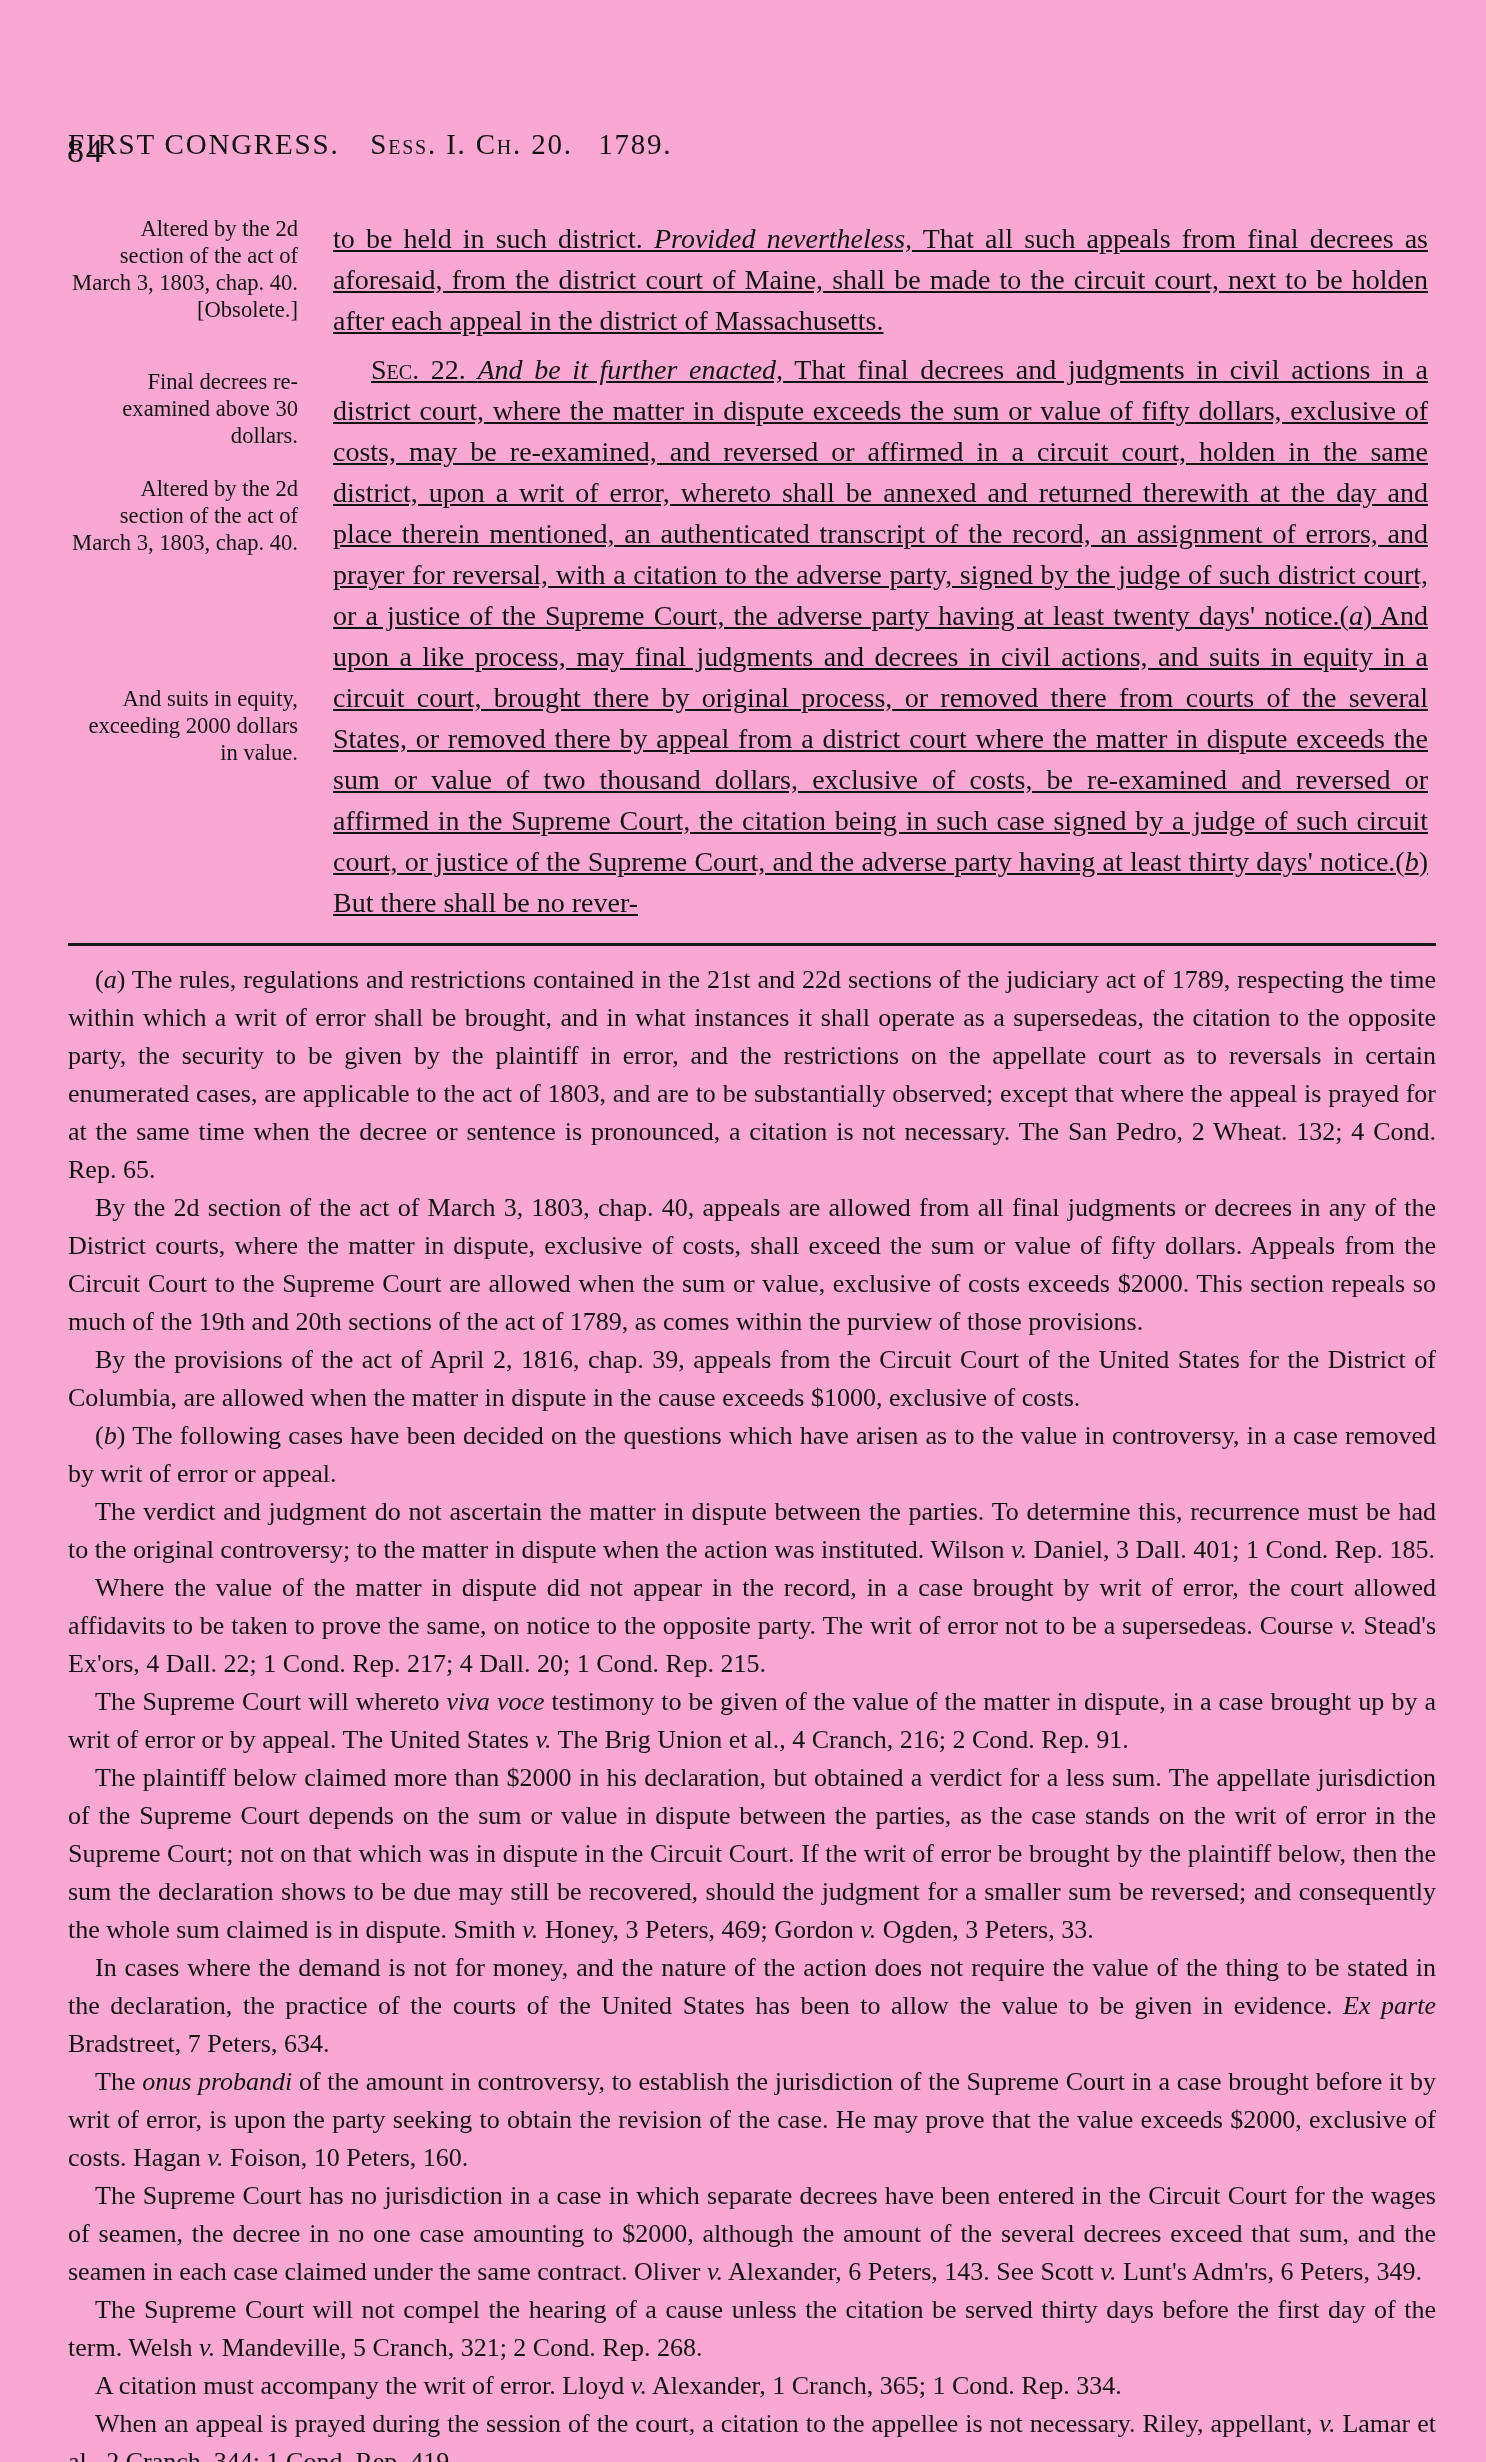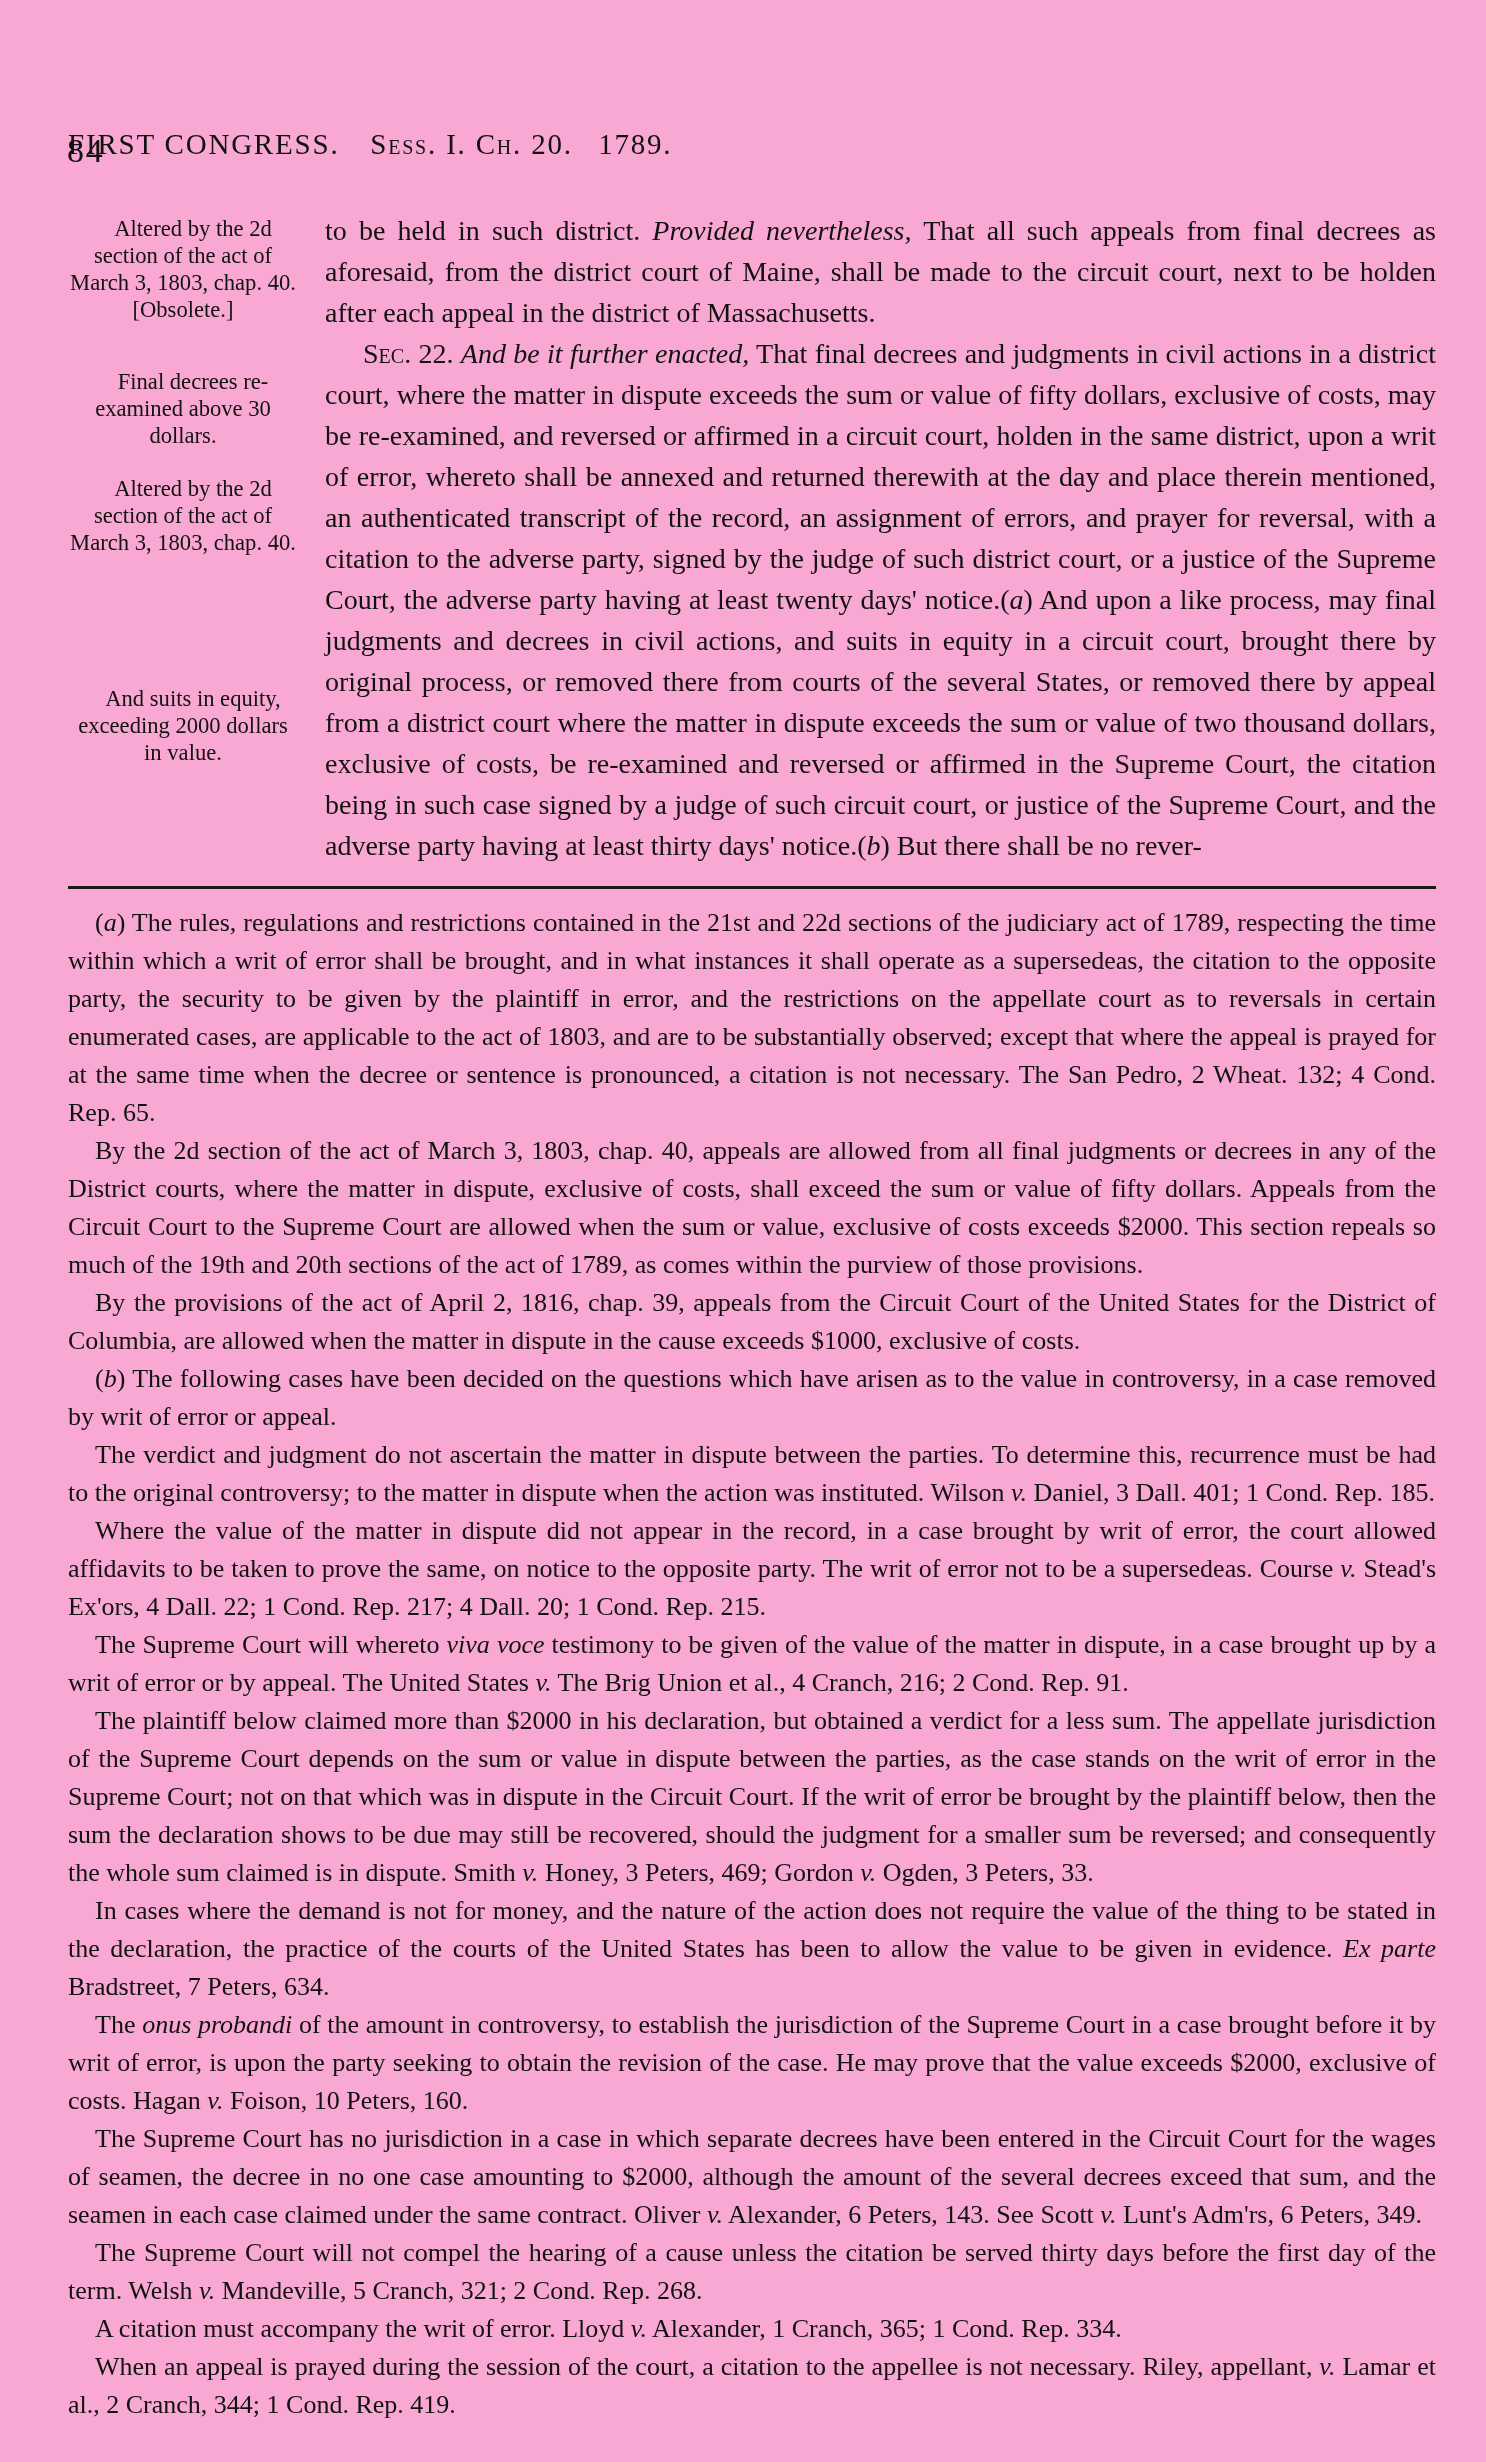--- a/index.html
+++ b/index.html
@@ -22,28 +22,28 @@
     white-space:pre;
   }
   .main {
     position:absolute; left:68px; top:210px; width:1368px;
   }
   .margin-notes { position:absolute; left:0; top:0; width:239px; height:813px; }
   .margin-note {
     position:absolute; left:0; width:230px;
     margin:0;
     font-size:22.6px; line-height:27px;
-    text-indent:20px; text-align:center;
+    text-indent:20px; text-align:right;
   }
   .body-text {
     margin-left:257px; width:1111px;
     font-size:28px; line-height:41px;
     text-align:justify;
   }
-  .body-para { margin:0; }
+  .body-para { margin:8px;text-decoration:underline; }
   .body-para.indent { text-indent:38px; }
   .seg-i  { font-style:italic; }
   .seg-sc { font-variant:small-caps; }
   .footnote-rule {
     border:none; border-top:3.6px solid #1a1a18;
     margin:20px 0 14.5px 0; width:1368px;
   }
   .footnotes {
     width:1368px;
     font-size:26px; line-height:38px;

